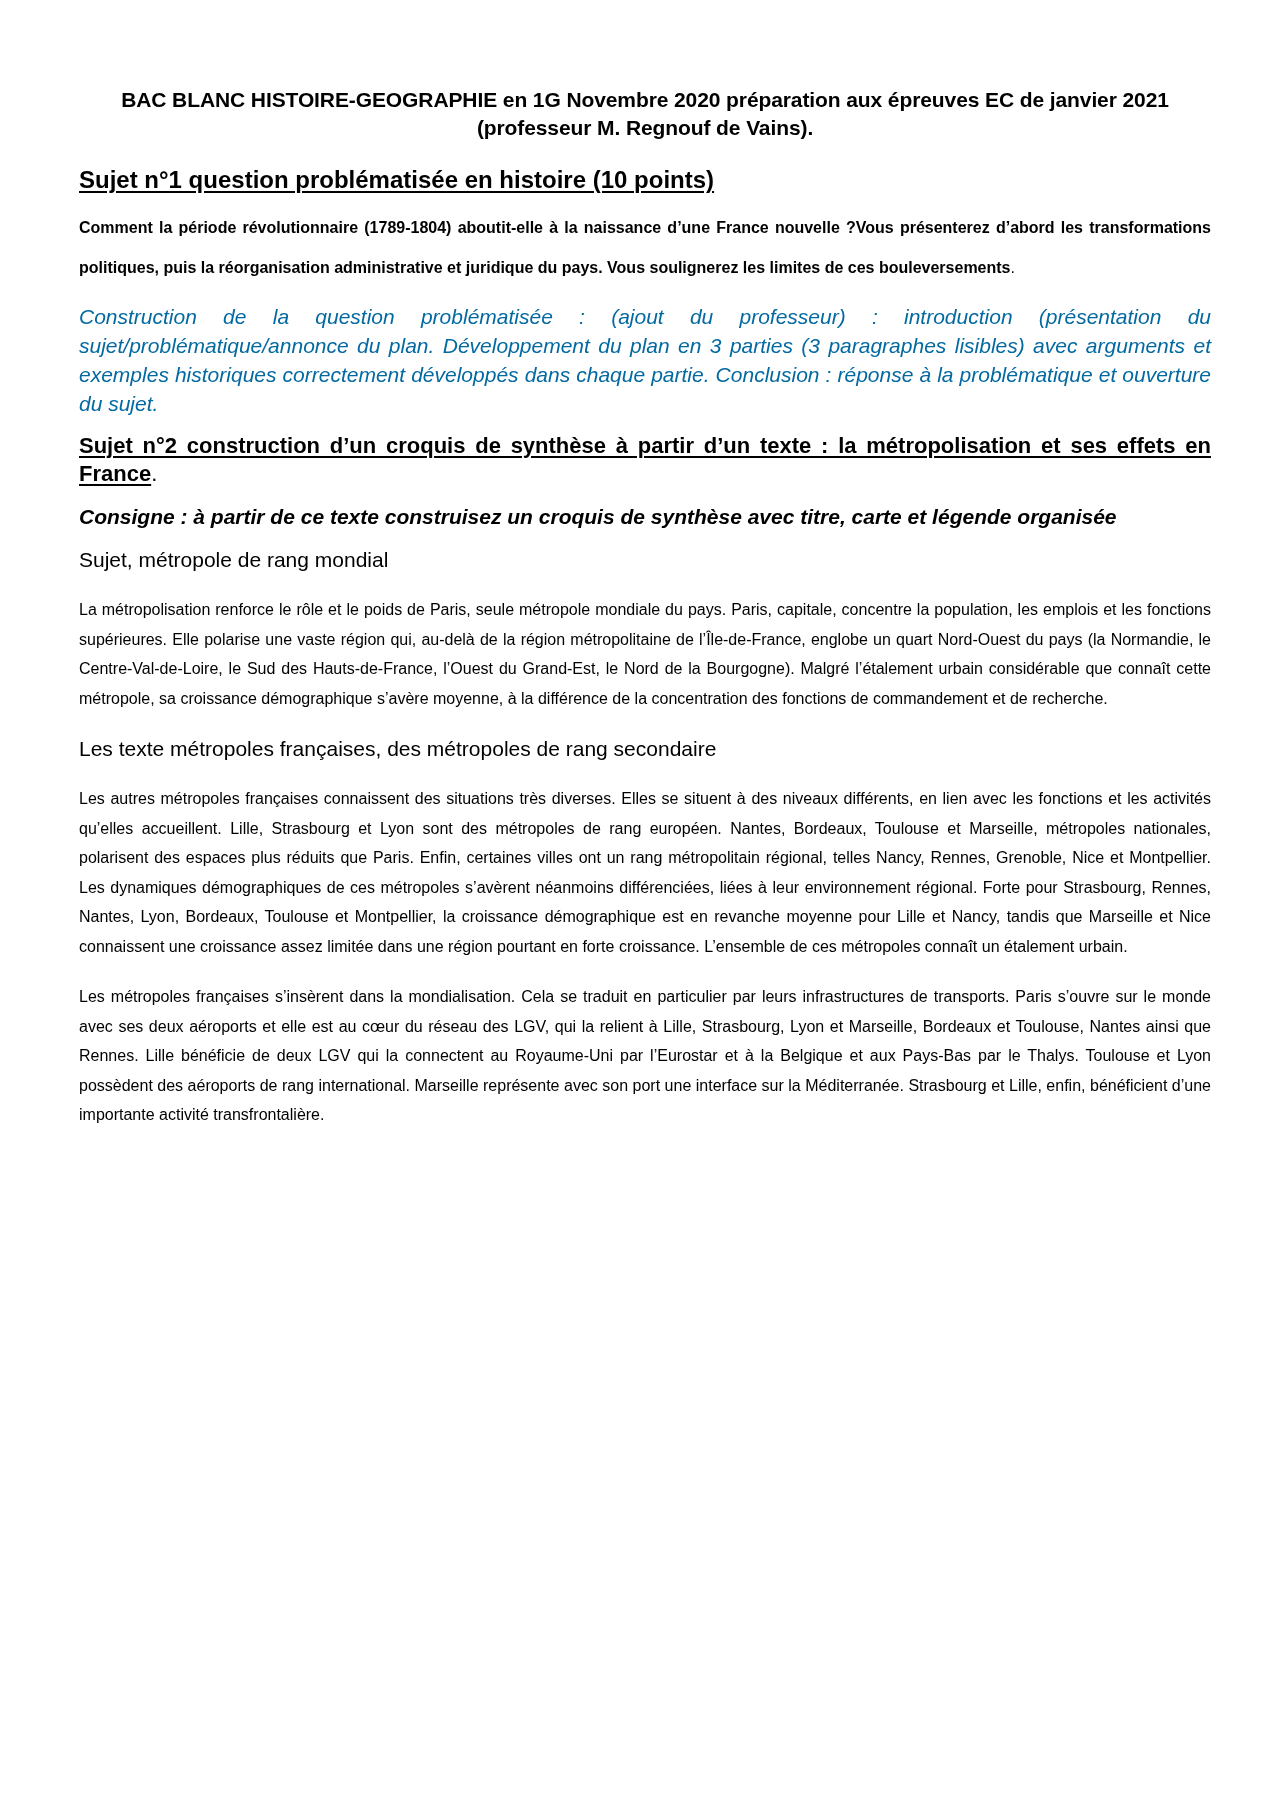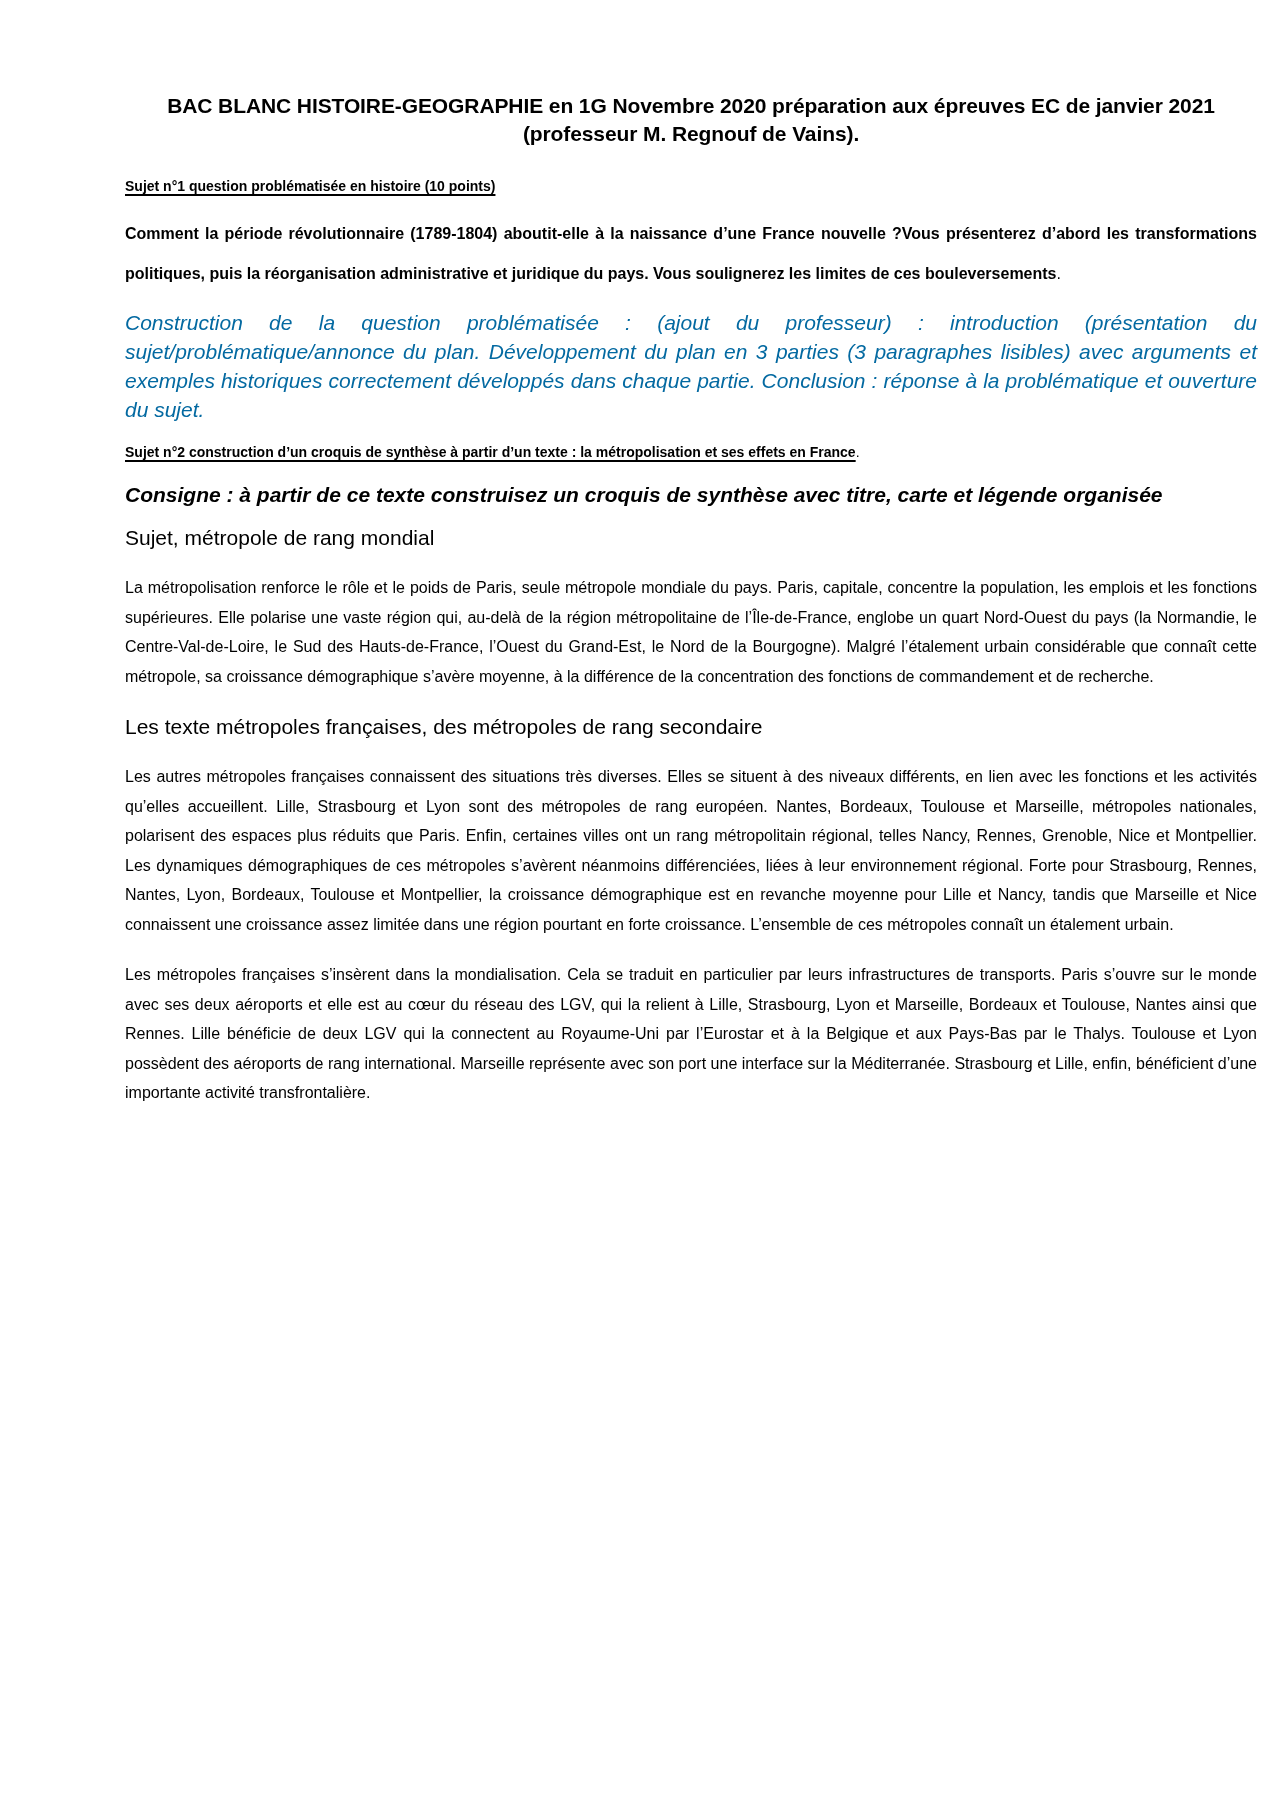--- a/index.html
+++ b/index.html
@@ -11,43 +11,42 @@
       width: 1280px;
       height: 1811px;
       position: relative;
       overflow: hidden;
       font-family: "Liberation Sans", sans-serif;
       color: #000000;
     }
     .page {
       position: absolute;
       left: 79px;
-      top: 92px;
+      top: 86px;
       width: 1132px;
-      margin-left: 46px;
     }
     .title {
       font-weight: bold;
       font-size: 21px;
       line-height: 28px;
       text-align: center;
       margin: 0 0 24px 0;
       letter-spacing: -0.1px;
     }
     .subject-heading {
       font-weight: bold;
-      font-size: 14px;
+      font-size: 24px;
       line-height: 28px;
       text-decoration: underline;
       text-decoration-thickness: 2px;
       text-underline-offset: 3px;
       margin: 0 0 14px 0;
     }
     .subject-heading-wrap {
-      font-size: 14px;
+      font-size: 22px;
       line-height: 28px;
       margin: 0 0 14px 0;
       text-align: justify;
     }
     .subject-heading-wrap .ul {
       font-weight: bold;
       text-decoration: underline;
       text-decoration-thickness: 2px;
       text-underline-offset: 3px;
     }

